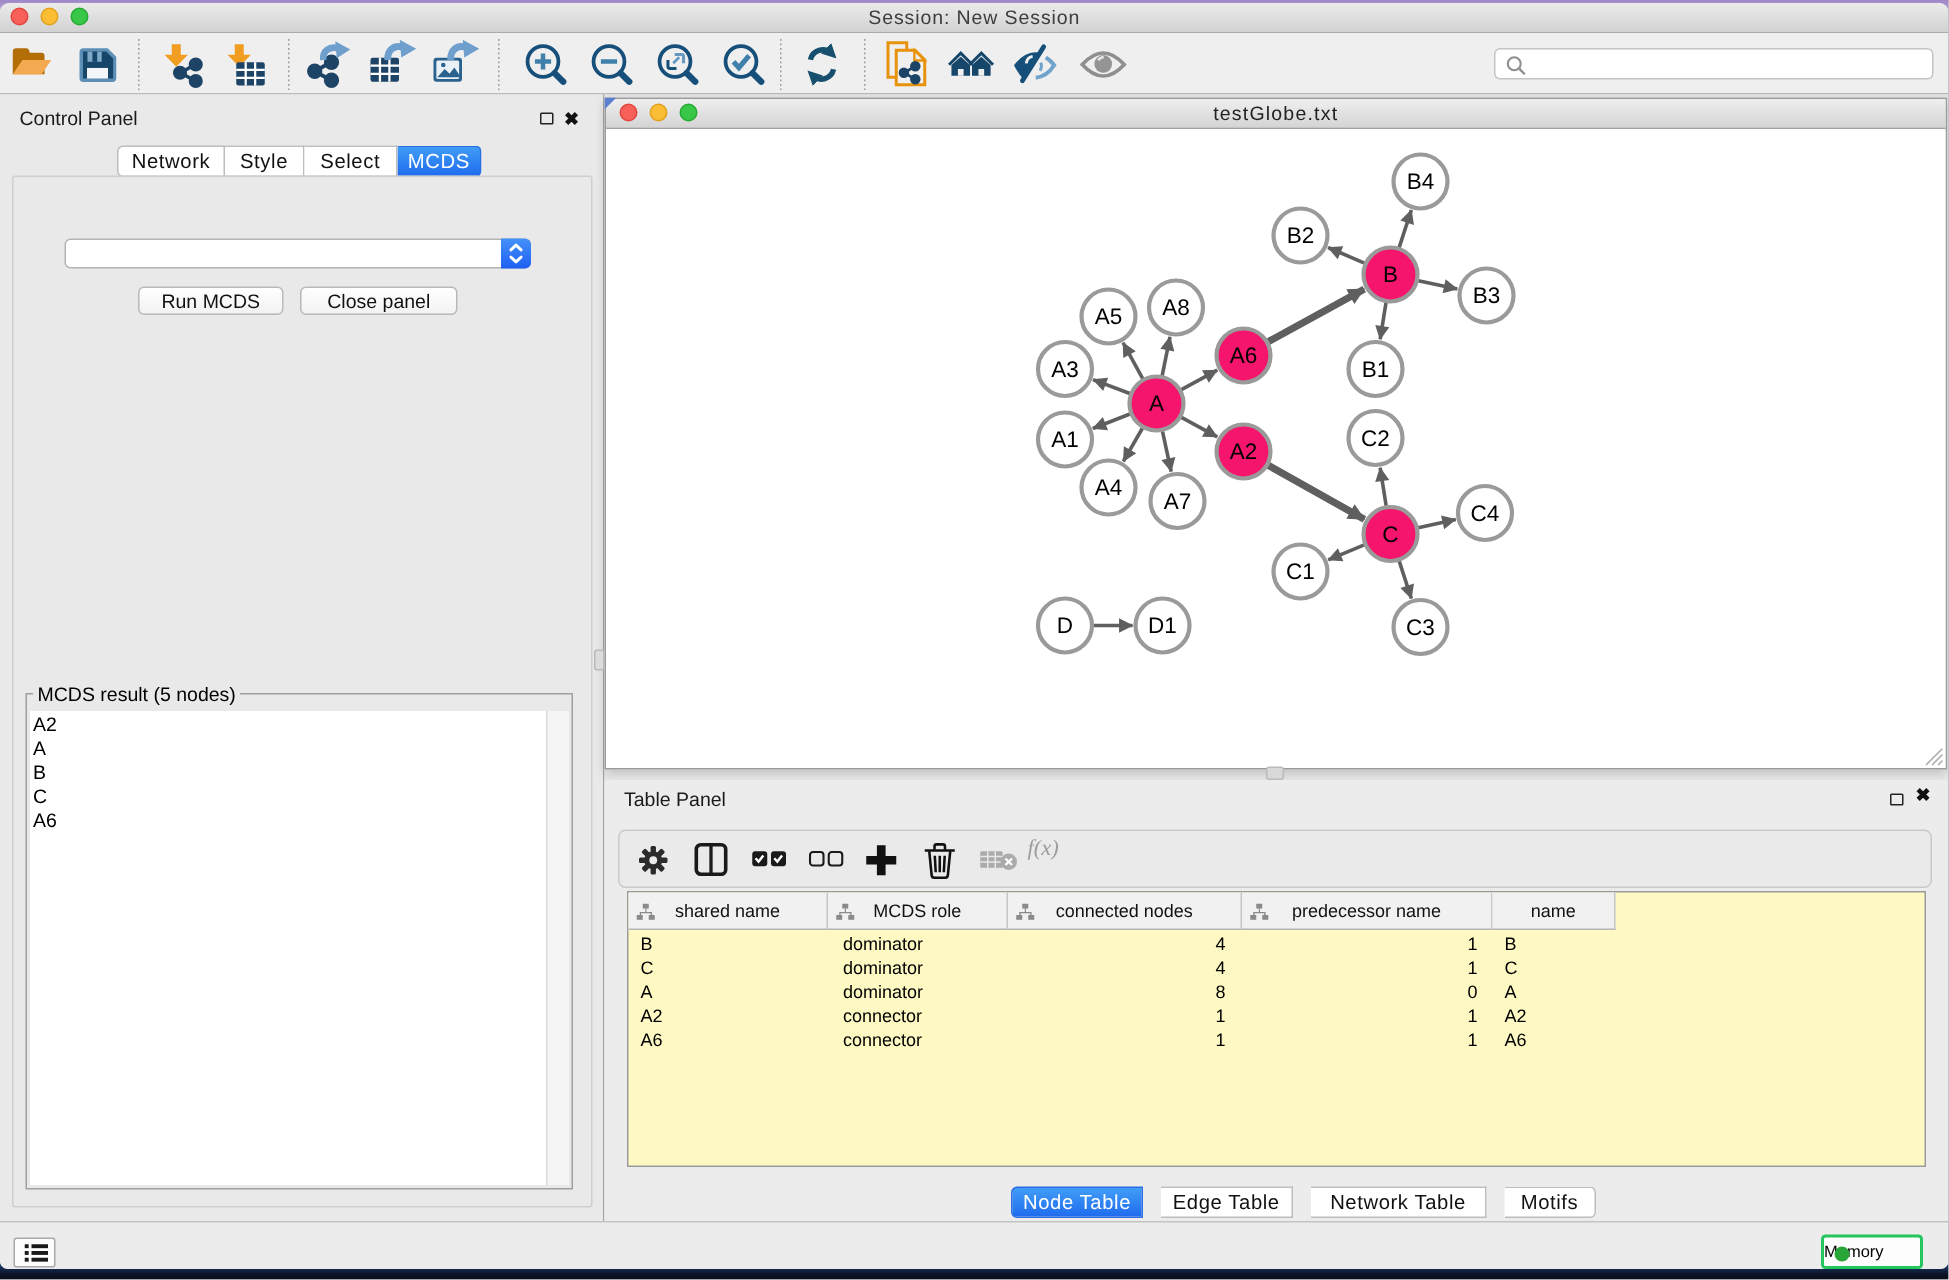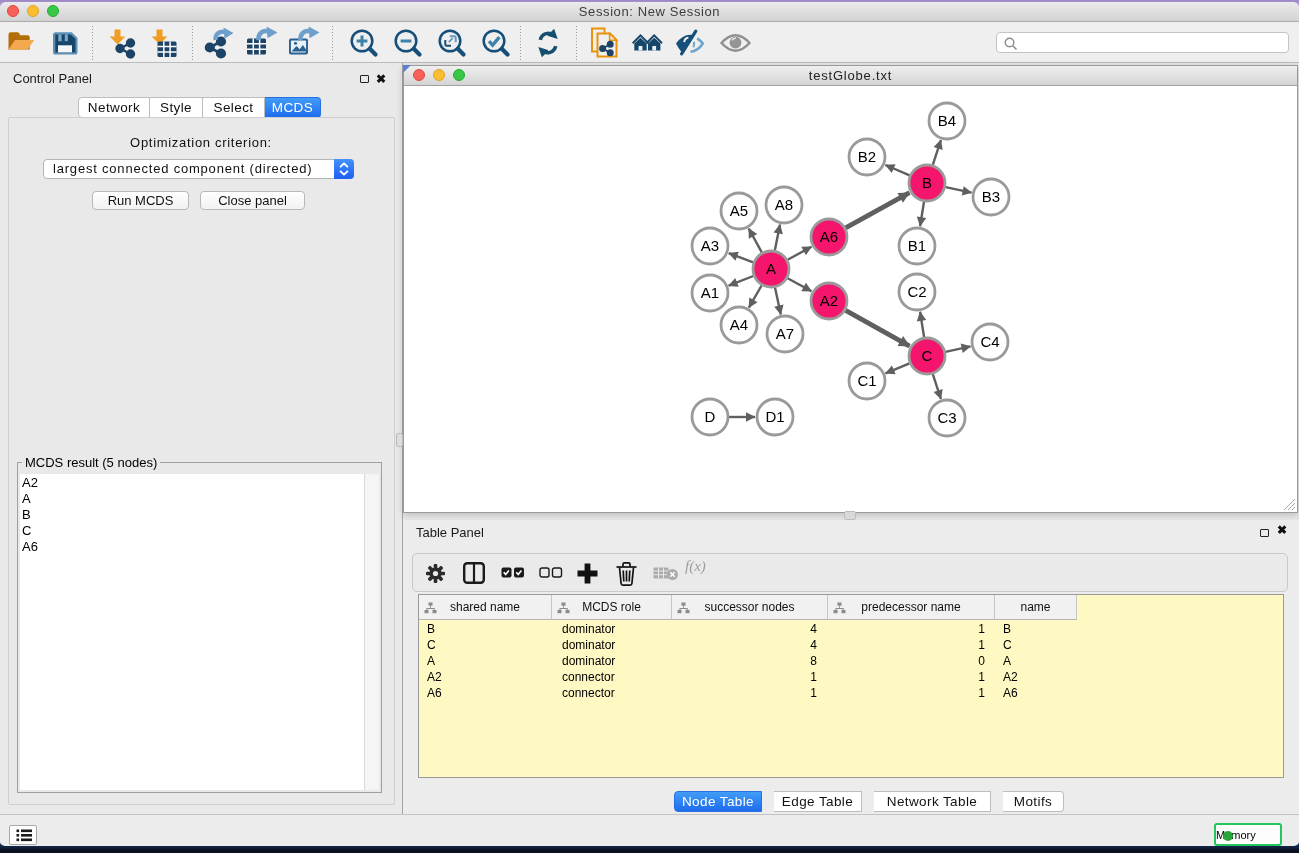--- a/index.html
+++ b/index.html
@@ -266,23 +266,21 @@
       <div class="hdr">Control Panel</div>
       <div class="fltbox" style="top:12px; left:360px;"></div>
       <div class="xicon" style="top:9px; left:376px;">✖</div>
       <div class="tabrow" style="top:34px; left:78px;">
         <div class="tab first" style="width:72px;">Network</div>
         <div class="tab" style="width:53px;">Style</div>
         <div class="tab" style="width:62px;">Select</div>
         <div class="tab sel last" style="width:56px;">MCDS</div>
       </div>
       <div id="cpInner"></div>
-      <div id="optLabel">Optimization criterion:</div>
       <div id="dropdown">
-        <div class="txt">largest connected component (directed)</div>
         <div class="spin">
           <svg width="20" height="20" viewBox="0 0 20 20">
             <path d="M6.6 7.6 L10 4.4 L13.4 7.6" stroke="#fff" stroke-width="1.9" fill="none" stroke-linecap="round" stroke-linejoin="round"></path>
             <path d="M6.6 12.4 L10 15.6 L13.4 12.4" stroke="#fff" stroke-width="1.9" fill="none" stroke-linecap="round" stroke-linejoin="round"></path>
           </svg>
         </div>
       </div>
       <div class="btn" style="top:128px; left:92px; width:97px;">Run MCDS</div>
       <div class="btn" style="top:128px; left:200px; width:105px;">Close panel</div>
       <div id="groupbox">
@@ -450,21 +448,21 @@
                 <line x1="10.5" y1="1.5" x2="10.5" y2="12.5"></line>
               </g>
             <circle cx="19.5" cy="8.5" r="5.5" fill="#ababab"></circle>
             <path d="M17.3 6.3 l4.4 4.4 m0-4.4 l-4.4 4.4" stroke="#fff" stroke-width="1.5"></path>
           </svg>
           <div style="position:absolute;left:272px;top:4px;font-family:'Liberation Serif',serif;font-style:italic;font-size:15px;color:#9d9d9d;">f(x)</div>
         </div>
         <div id="ttable">
           <div class="thcell" style="left:0; width:133px;">shared name</div>
           <div class="thcell" style="left:133px; width:120px;">MCDS role</div>
-          <div class="thcell" style="left:253px; width:156px;">successor nodes</div>
+          <div class="thcell" style="left:253px; width:156px;">connected nodes</div>
           <div class="thcell" style="left:409px; width:167px;">predecessor name</div>
           <div class="thcell" style="left:576px; width:82px;">name</div>
           <svg class="thicon" style="left:5px;" width="13" height="12" viewBox="0 0 13 12">
               <g fill="#8a8a8a">
                 <rect x="4.5" y="0.5" width="4" height="3.2"></rect>
                 <rect x="0.5" y="8" width="4" height="3.2"></rect>
                 <rect x="8.5" y="8" width="4" height="3.2"></rect>
                 <path d="M6.2 3.7 h0.8 v2.3 h3.7 v2 h-0.9 v-1.1 h-6.4 v1.1 h-0.9 v-2 h3.7 z"></path>
               </g>
             </svg>

